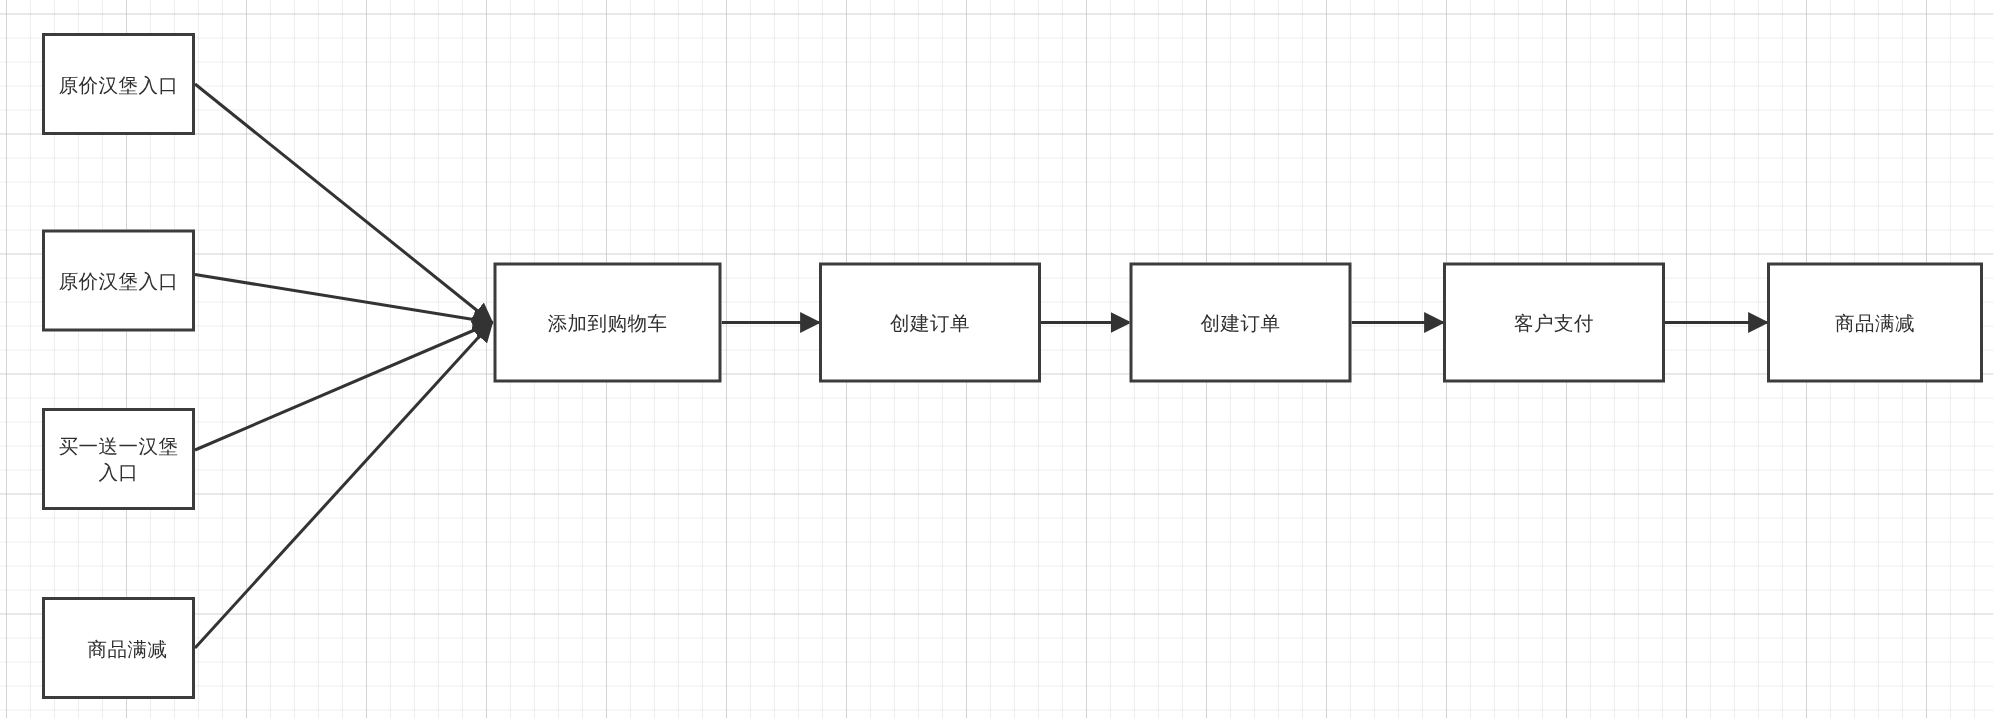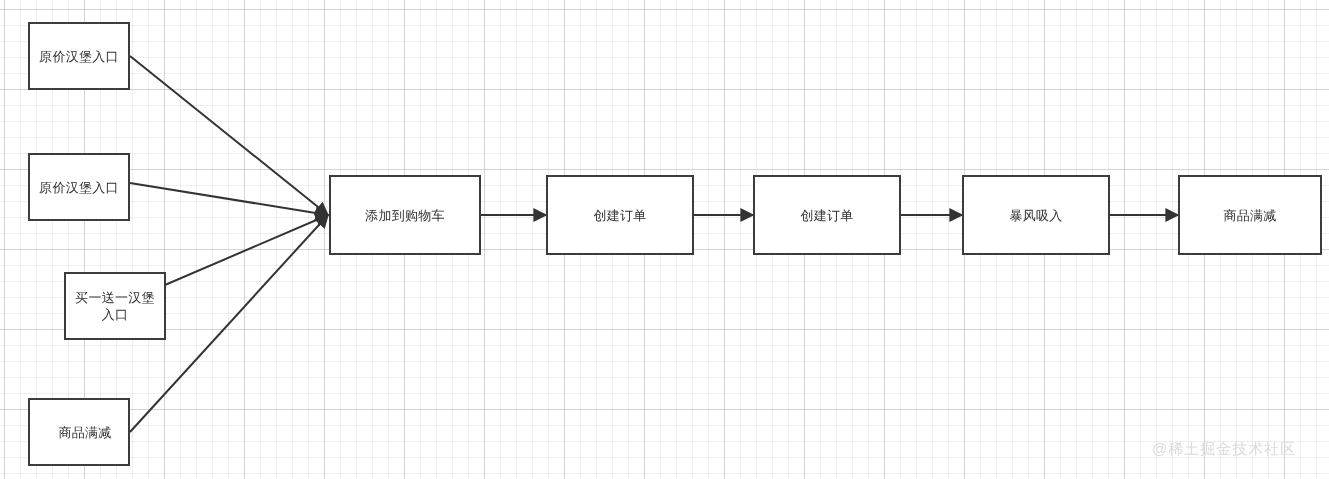--- a/index.html
+++ b/index.html
@@ -83,41 +83,40 @@
       </g>
   </svg>
 
   <div id="entry-nodes">
       <div class="node" style="left: 28px; top: 22px; width: 102px; height: 68px;">
         <span class="node-label">原价汉堡入口</span>
       </div>
       <div class="node" style="left: 28px; top: 153px; width: 102px; height: 68px;">
         <span class="node-label">原价汉堡入口</span>
       </div>
-      <div class="node" style="left: 28px; top: 272px; width: 102px; height: 68px; margin-left: 36px;">
+      <div class="node" style="left: 28px; top: 272px; width: 102px; height: 68px;">
         <span class="node-label">买一送一汉堡
 入口</span>
       </div>
       <div class="node" style="left: 28px; top: 398px; width: 102px; height: 68px; padding-left: 12px;">
         <span class="node-label">商品满减</span>
       </div>
     </div>
   <div id="flow-nodes">
       <div class="node" style="left: 329px; top: 175px; width: 152px; height: 80px;">
         <span class="node-label">添加到购物车</span>
       </div>
       <div class="node" style="left: 546px; top: 175px; width: 148px; height: 80px; justify-content: center;">
         <span class="node-label">创建订单</span>
       </div>
       <div class="node" style="left: 753px; top: 175px; width: 148px; height: 80px;">
         <span class="node-label">创建订单</span>
       </div>
       <div class="node" style="left: 962px; top: 175px; width: 148px; height: 80px;">
-        <span class="node-label">暴风吸入</span>
+        <span class="node-label">客户支付</span>
       </div>
       <div class="node" style="left: 1178px; top: 175px; width: 144px; height: 80px;">
         <span class="node-label">商品满减</span>
       </div>
     </div>
 
-  <div class="watermark" style="left: 1152px; top: 440px;">@稀土掘金技术社区</div>
 
 </div>
 
 </body></html>

